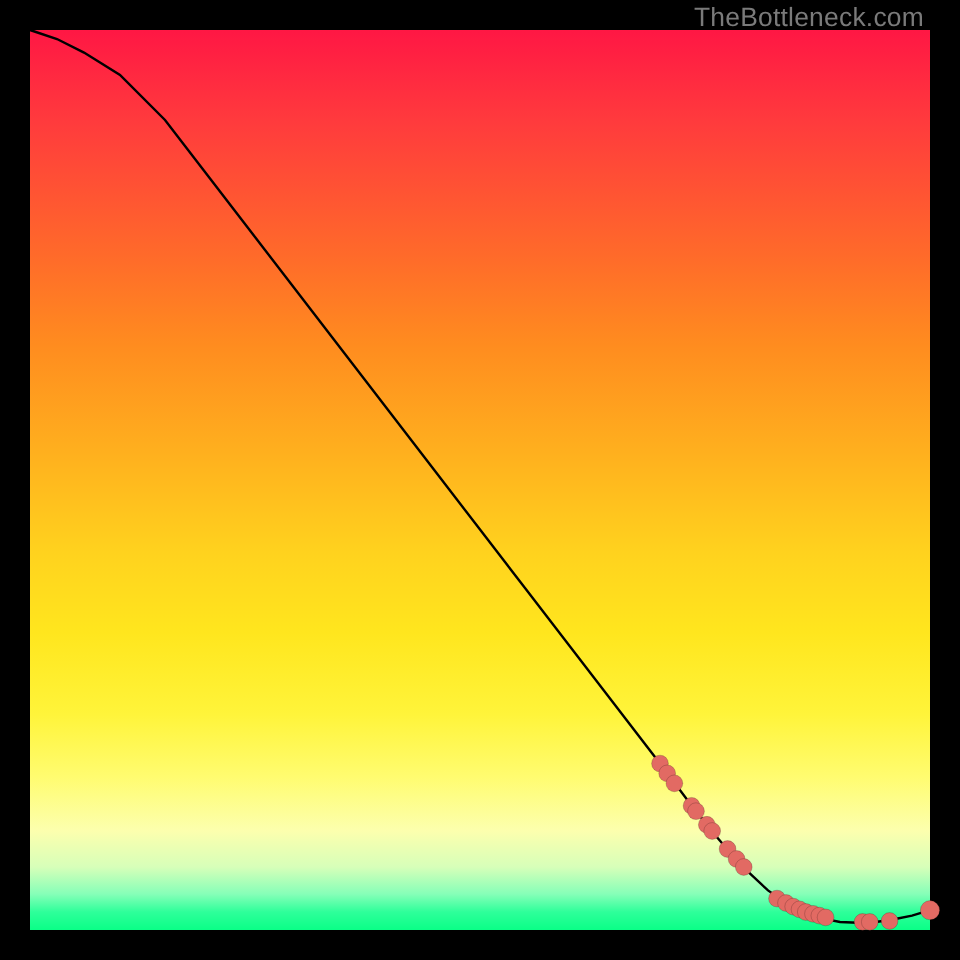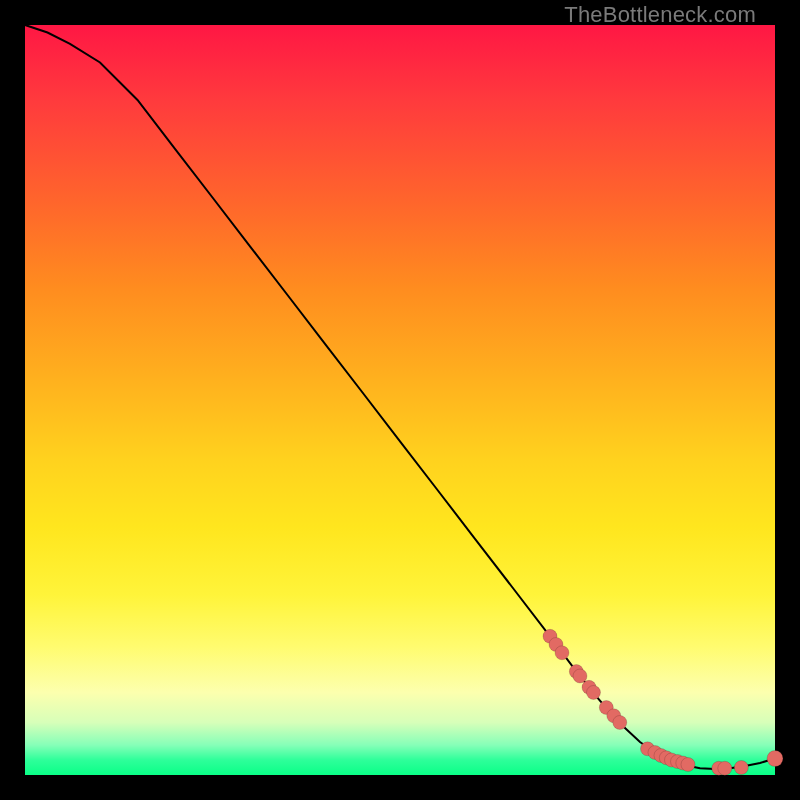--- a/index.html
+++ b/index.html
@@ -31,21 +31,21 @@
       #fcffae 89%,
       #d7ffb9 93%,
       #86ffb8 96%,
       #2eff9a 98%,
       #0aff87 100%
     );
   }
   .watermark {
     position: absolute;
     top: 2px;
-    right: 44px;
+    right: 30px;
     color: #7a7a7a;
     font-size: 22px;
     letter-spacing: 0.2px;
     font-weight: 500;
   }
   svg.plot {
     position: absolute;
     left: 25px;
     top: 25px;
     width: 750px;

